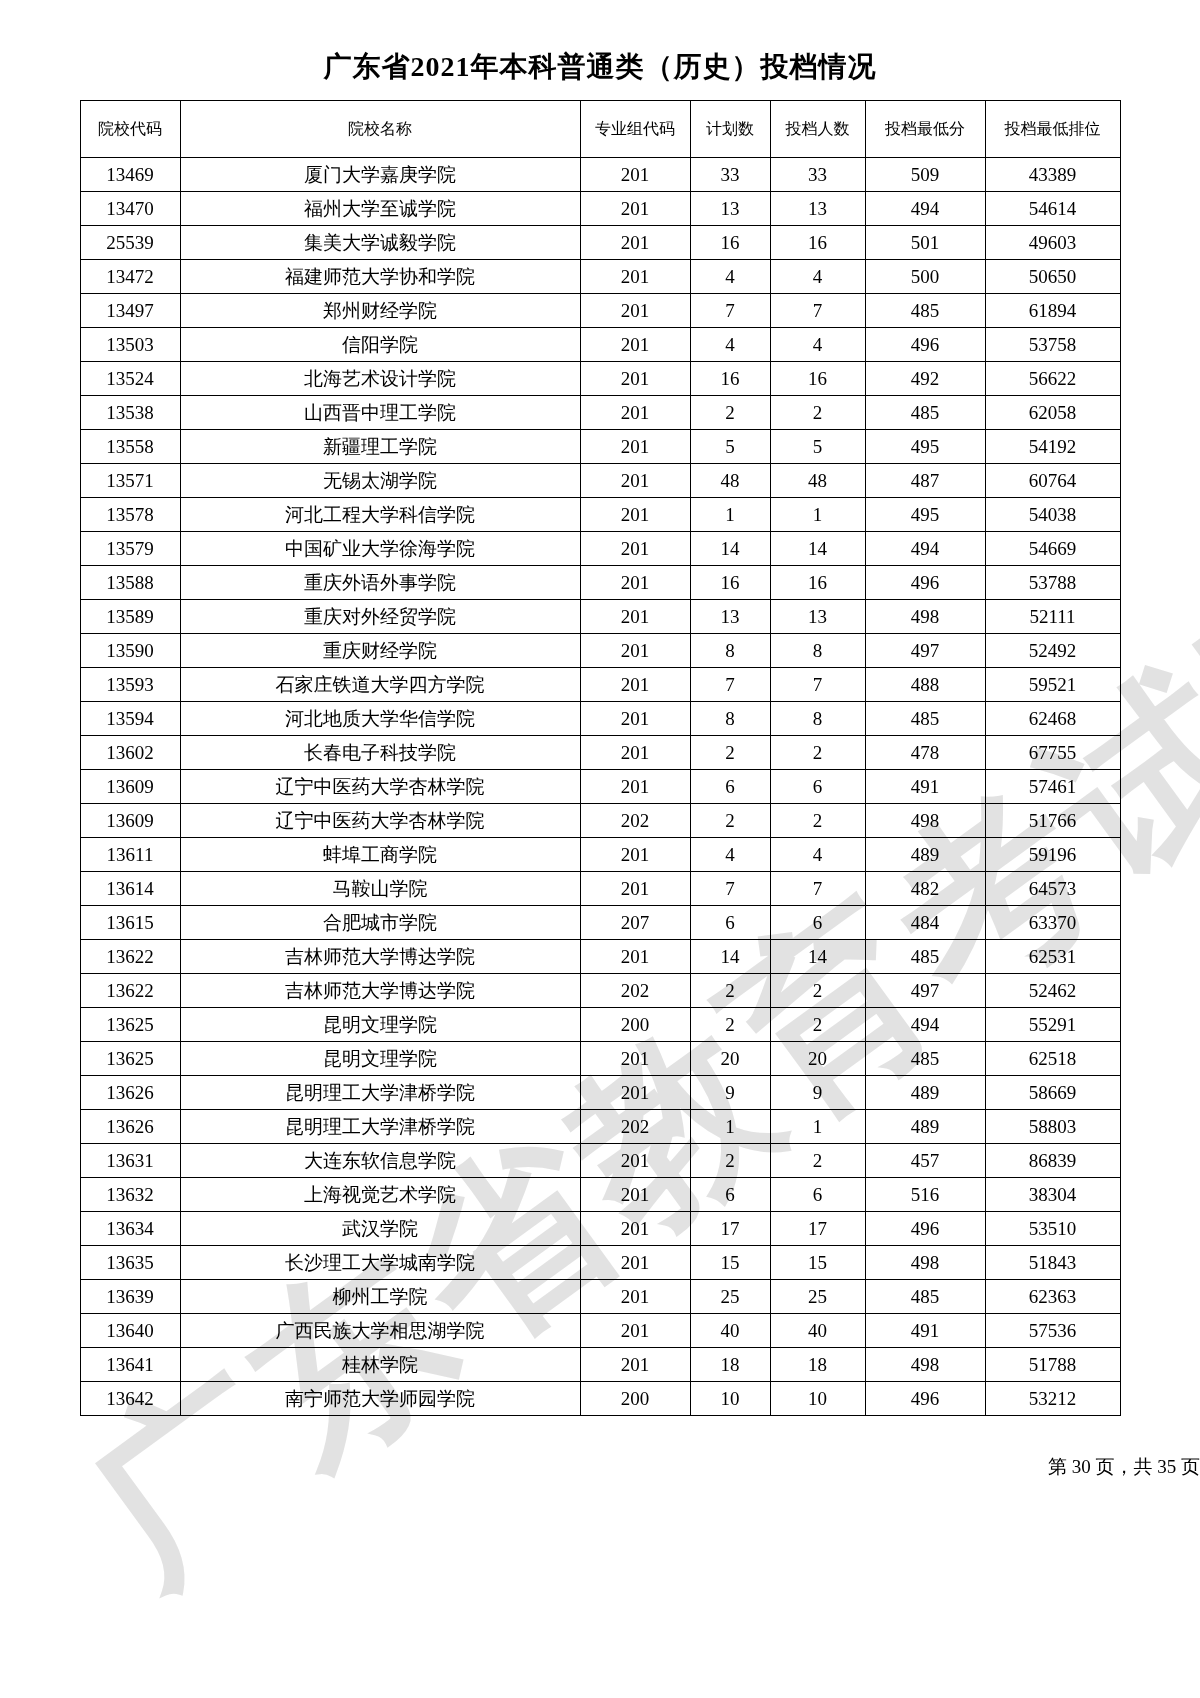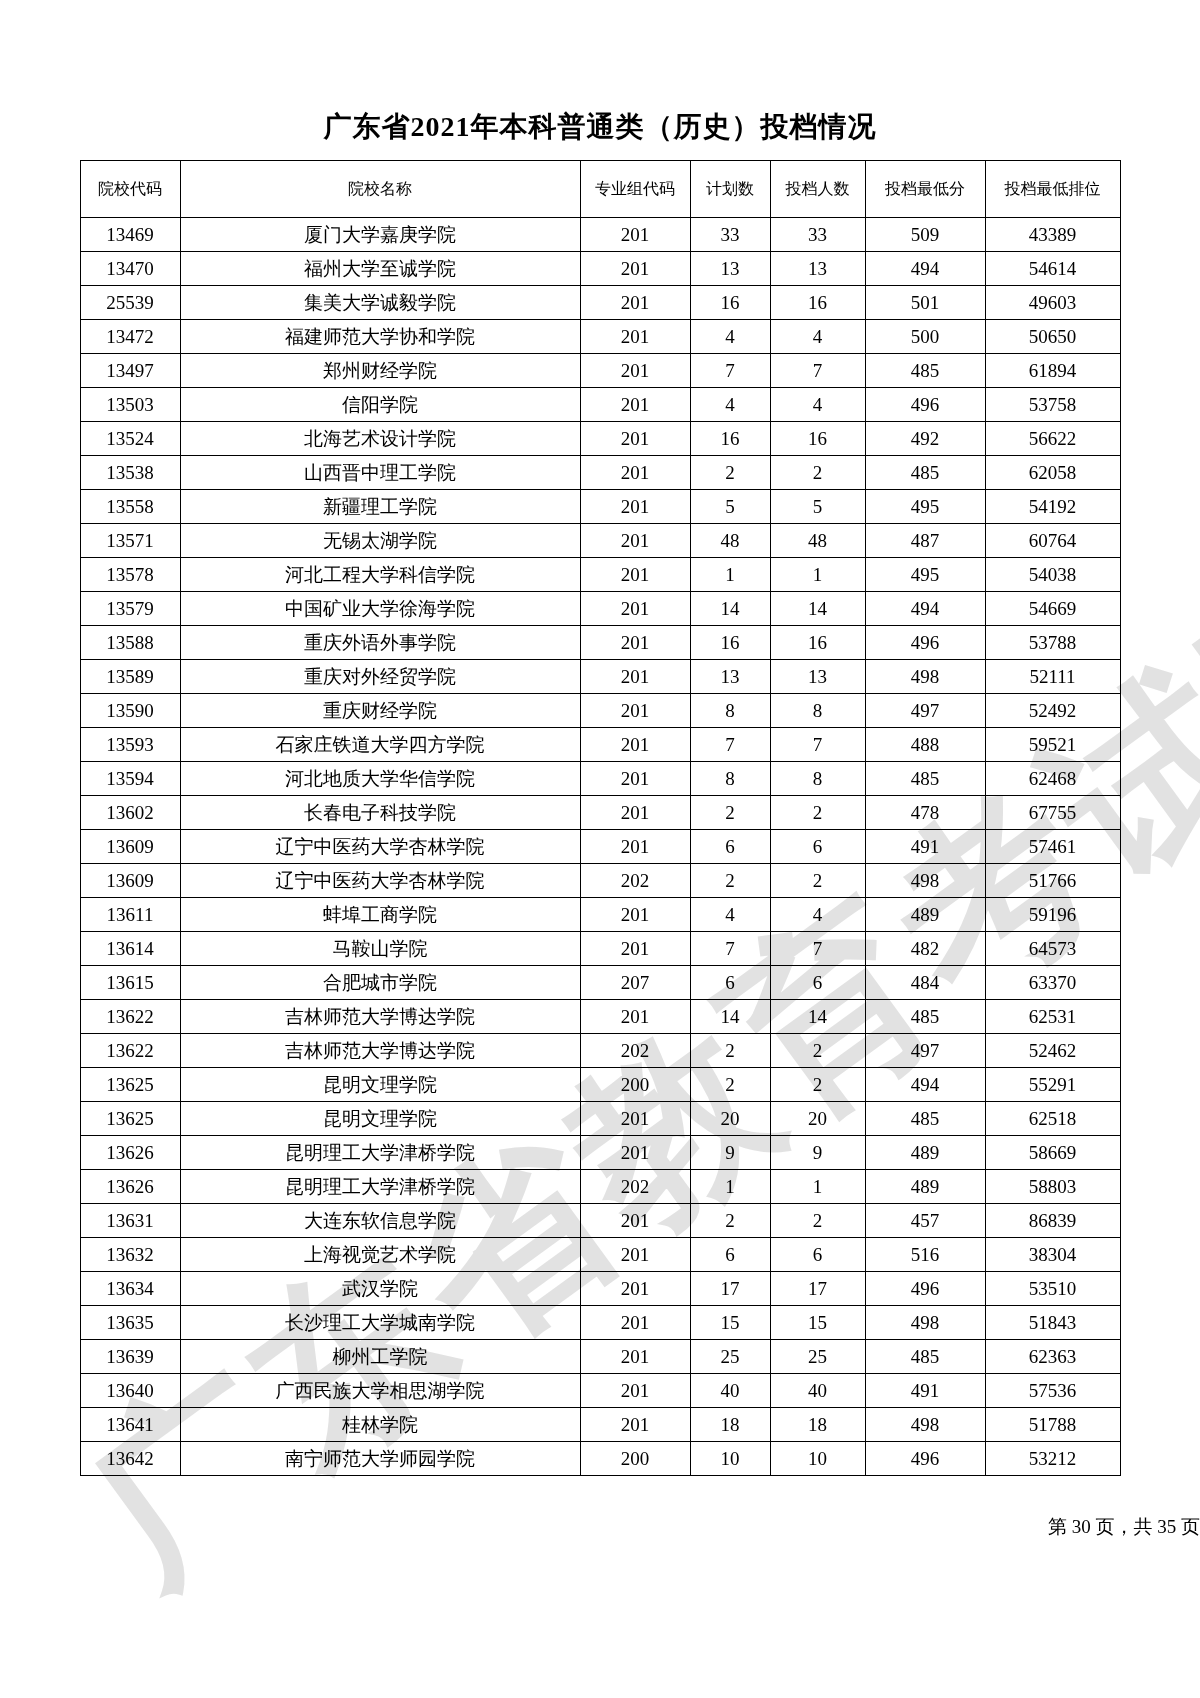--- a/index.html
+++ b/index.html
@@ -47,21 +47,21 @@
     font-size: 190px;
     transform: rotate(-36deg);
     letter-spacing: 8px;
   }
   .doc-title {
     position: relative;
     z-index: 10;
     text-align: center;
     font-size: 28px;
     font-weight: bold;
-    padding-top: 108px;
+    padding-top: 48px;
     padding-bottom: 14px;
     letter-spacing: 1px;
   }
   .table-wrap {
     position: relative;
     z-index: 10;
     padding: 0 30px;
   }
   table.data {
     border-collapse: collapse;

